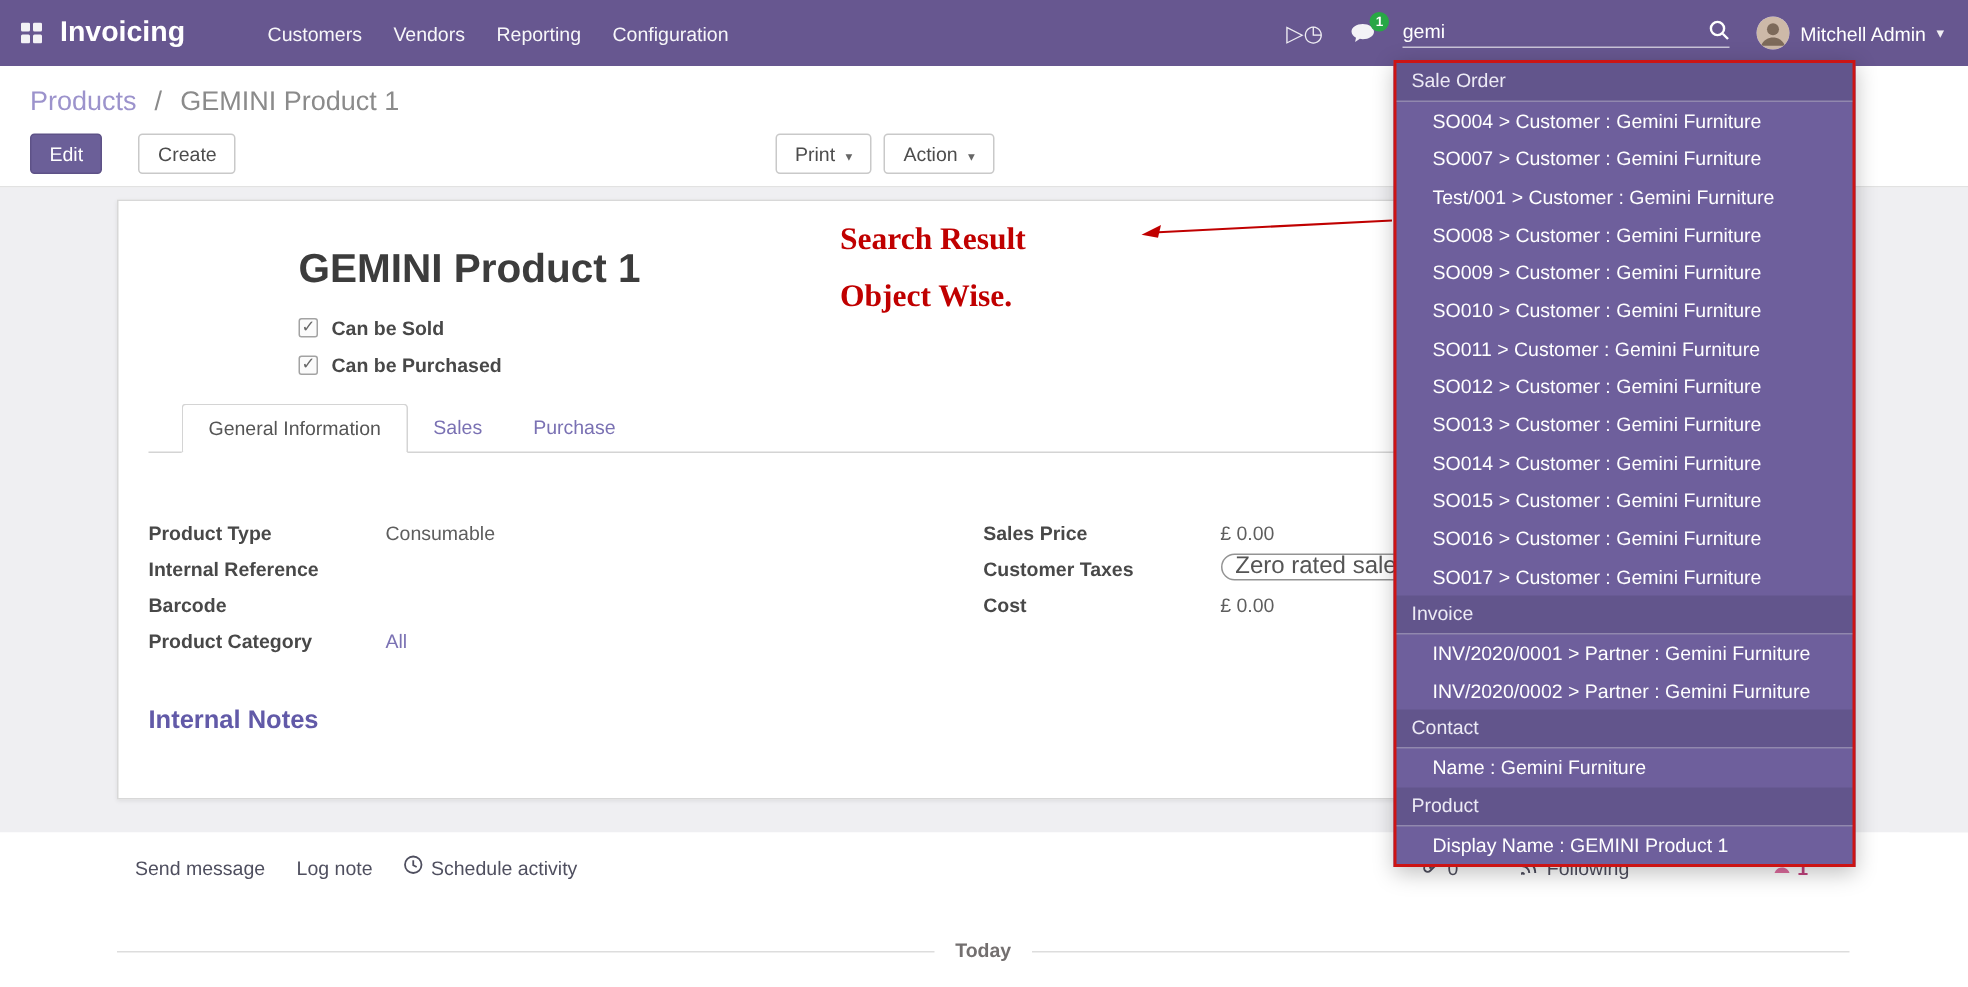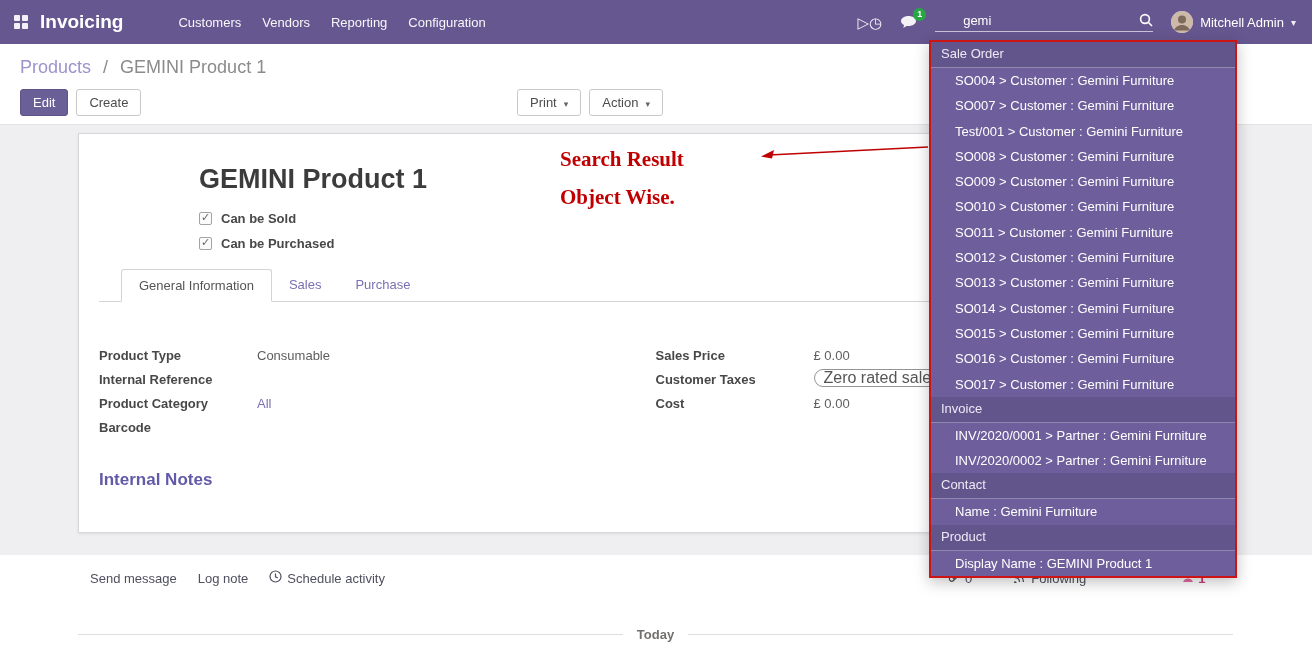--- a/index.html
+++ b/index.html
@@ -17,35 +17,35 @@
   .menu-item { font-size:13px; color:rgba(255,255,255,0.95); cursor:pointer; }
   .nav-right { margin-left:auto; display:flex; align-items:center; gap:18px; }
   .nav-icon { font-size:15px; opacity:.9; cursor:pointer; line-height:1; }
   .chat-wrap { position:relative; display:flex; cursor:pointer; }
   .badge { position:absolute; top:-7px; right:-9px; background:var(--message-badge-bg,#28a745);
     color:#fff; font-size:9px; min-width:13px; height:13px; line-height:13px;
     border-radius:7px; text-align:center; padding:0 2px; font-weight:bold; }
   .searchbox { display:flex; align-items:center; border-bottom:1px solid rgba(255,255,255,0.65);
     padding-bottom:3px; width:218px; }
   .search-input { flex:1; background:transparent; border:none; outline:none;
-    color:#fff; font-size:13px; font-family:inherit;margin-left:28px; }
+    color:#fff; font-size:13px; font-family:inherit; }
   .search-icon { cursor:pointer; display:flex; }
   .user { display:flex; align-items:center; gap:7px; cursor:pointer; }
   .avatar { width:22px; height:22px; border-radius:50%; overflow:hidden; display:flex; background:#d8cfe0; }
   .user-name { font-size:13px; }
   .caret { font-size:10px; opacity:.9; }
 
   
   .control-panel { position:absolute; top:44px; left:0; width:1312px; height:81px;
     background:#fff; border-bottom:1px solid #e2e2e2; z-index:10; }
   .breadcrumb { position:absolute; top:13px; left:20px; font-size:18px; }
   .bc-link { color:var(--link-light,#9c93cc); cursor:pointer; }
   .bc-sep { color:#8a8a8a; margin:0 7px; }
   .bc-current { color:#8b8b8b; }
-  .cp-left-buttons { position:absolute; top:45px; left:20px; display:flex; gap:8px; }
+  .cp-left-buttons { position:absolute; top:45px; left:20px; display:flex; gap:24px; }
   .cp-mid-buttons { position:absolute; top:45px; left:517px; display:flex; gap:8px; }
   .btn { font-family:inherit; font-size:13px; padding:5px 12px; border-radius:3px; cursor:pointer; }
   .btn-primary { background:var(--primary-button-bg,#6b5f98); color:#fff; border:1px solid #5e5287; }
   .btn-default { background:#fff; color:#4c4c4c; border:1px solid #c9c9c9; }
   .caret2 { font-size:9px; margin-left:7px; color:#666; }
 
   
   .main-area { position:absolute; top:125px; left:0; width:1312px; height:430px; background:#efeff2; }
   .sheet { position:absolute; left:78px; top:8px; width:1155px; height:400px; background:#fff;
     border:1px solid #d8d8d8; box-shadow:0 1px 3px rgba(0,0,0,0.08); padding:30px 20px; overflow:hidden; }
@@ -194,26 +194,26 @@
         <div class="field-col">
           <div class="field-row">
             <span class="f-label">Product Type</span>
             <span class="f-value">Consumable</span>
           </div>
           <div class="field-row">
             <span class="f-label">Internal Reference</span>
             <span class="f-value"></span>
           </div>
           <div class="field-row">
+            <span class="f-label">Barcode</span>
+            <span class="f-value"></span>
+          </div>
+          <div class="field-row">
             <span class="f-label">Product Category</span>
             <span class="f-value f-link">All</span>
-          </div>
-          <div class="field-row">
-            <span class="f-label">Barcode</span>
-            <span class="f-value"></span>
           </div>
         </div>
         <div class="field-col">
           <div class="field-row">
             <span class="f-label">Sales Price</span>
             <span class="f-value">£ 0.00</span>
           </div>
           <div class="field-row">
             <span class="f-label">Customer Taxes</span>
             <span class="f-pill">Zero rated sales</span>

